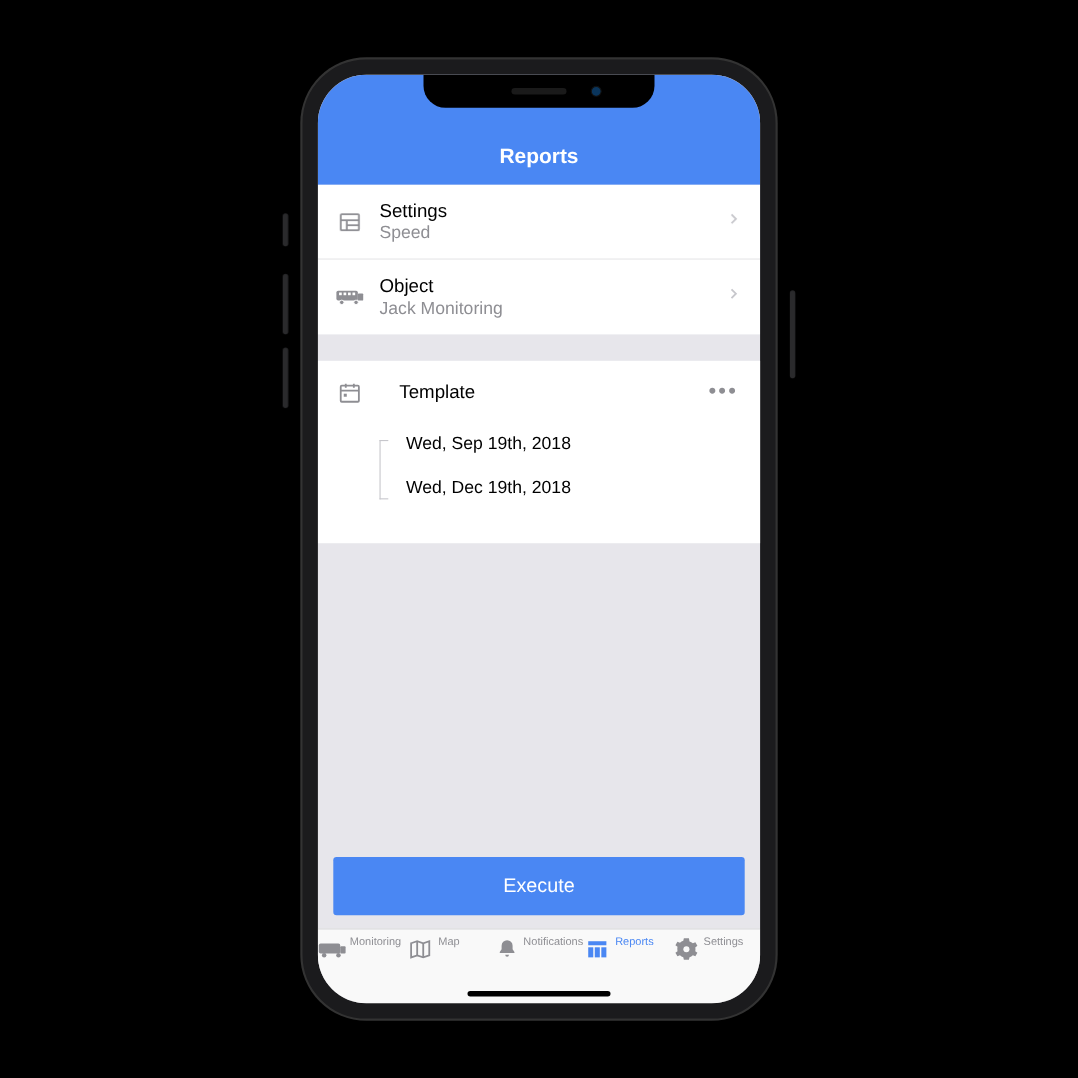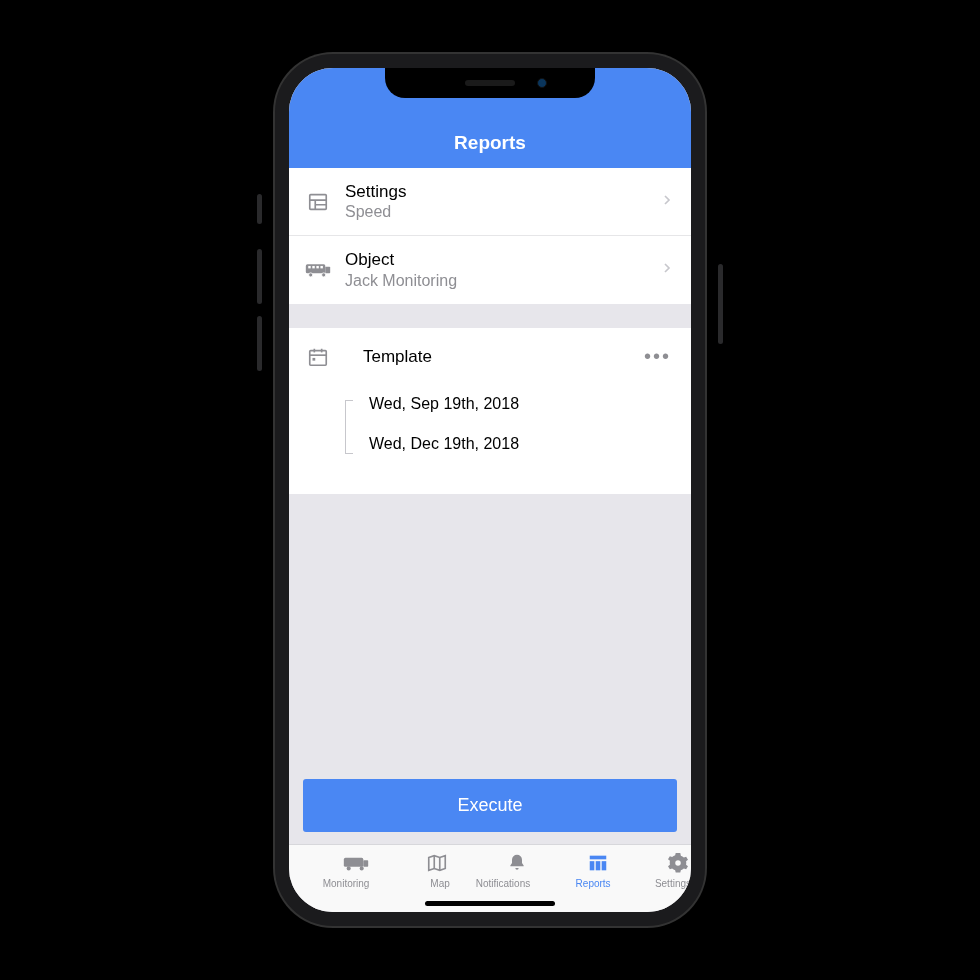--- a/index.html
+++ b/index.html
@@ -147,21 +147,21 @@
 
   .tabbar {
     background:#f9f9f9;
     border-top:1px solid #d7d7db;
     display:flex;
     height:68px;
     padding-top:6px;
   }
   .tab {
     flex:1;
-    display:flex; flex-direction:column; align-items:flex-end; gap:3px;
+    display:flex; align-items:flex-start; gap:3px;
     color:#8e8e93;
     font-size:10px;
     overflow:hidden;
   }
   .tab.active { color:#4A87F3; }
   .tab .ticon { width:26px; height:24px; display:flex;align-items:center;justify-content:center; }
   .tab .tlabel { white-space:nowrap; font-size:10px; }
 
   .home-indicator {
     position:absolute; bottom:6px; left:50%; transform:translateX(-50%);

